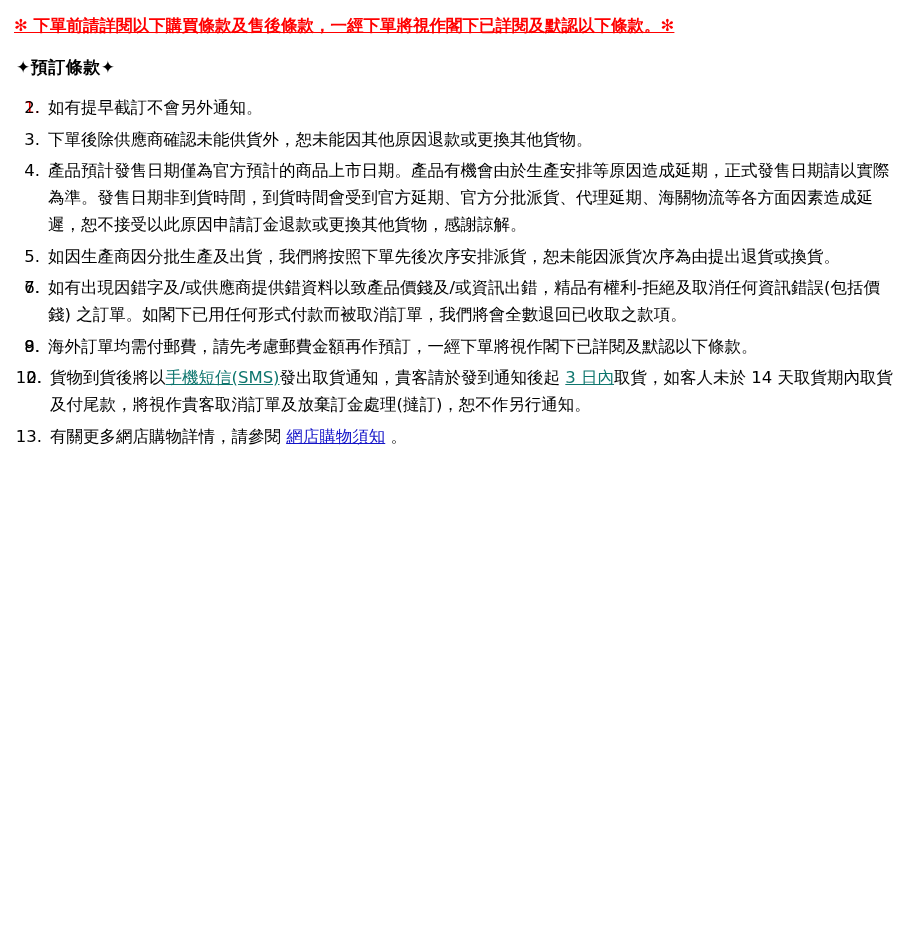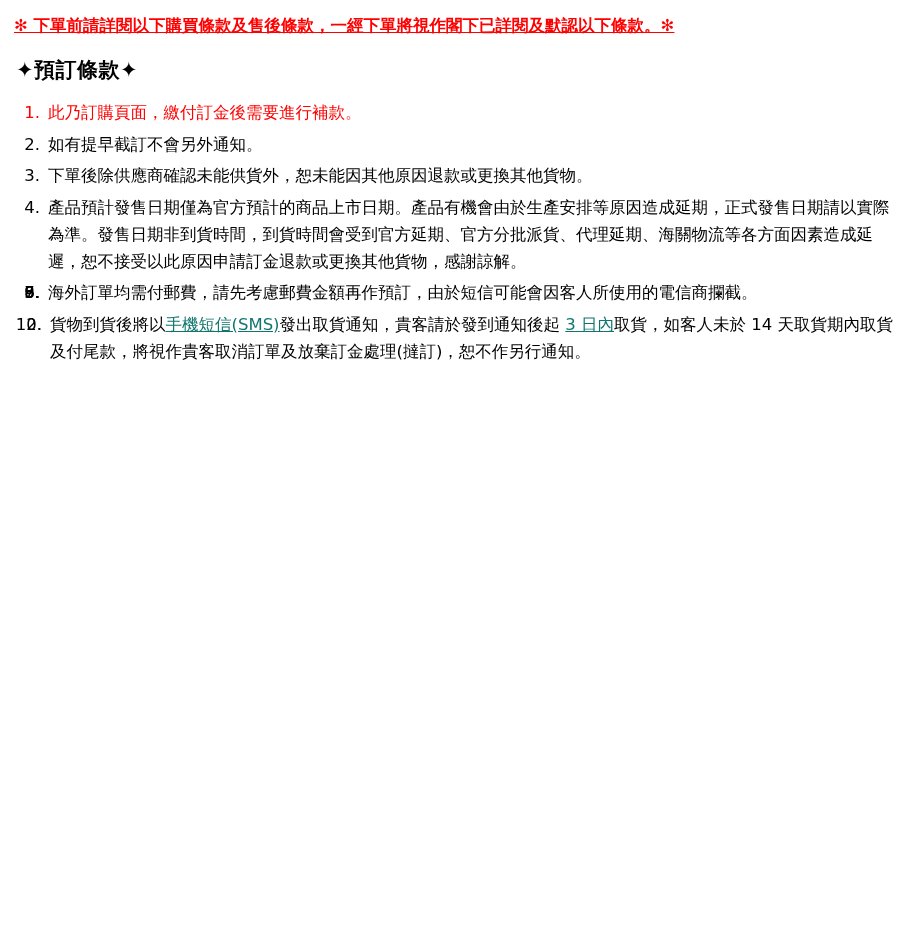--- a/index.html
+++ b/index.html
@@ -24,21 +24,21 @@
     font-weight: bold;
     font-size: 16.5px;
     text-decoration: underline;
     letter-spacing: 0px;
     line-height: 1.45;
     margin: 4px 0 18px 0;
     white-space: nowrap;
   }
   .section-title {
     font-weight: bold;
-    font-size: 21px;
+    font-size: 17px;
     margin: 0 0 16px 2px;
     letter-spacing: 0.5px;
   }
   ol.terms {
     list-style: none;
     margin: 0;
     padding: 0;
   }
   ol.terms > li {
     position: relative;
@@ -80,26 +80,27 @@
 </head>
 <body>
 
 <div class="page">
 
   <div class="headline">✻ 下單前請詳閱以下購買條款及售後條款，一經下單將視作閣下已詳閱及默認以下條款。✻</div>
 
   <div class="section-title">✦預訂條款✦</div>
 
   <ol class="terms" id="terms-list">
-      <li class="red"><span class="num">1.</span><span>此乃訂購頁面，繳付訂金後需要進行補款。</span></li>
+      <li class="red"><span class="num">1.</span></li>
       <li><span class="num">2.</span><span>如有提早截訂不會另外通知。</span></li>
       <li><span class="num">3.</span><span>下單後除供應商確認未能供貨外，恕未能因其他原因退款或更換其他貨物。</span></li>
       <li><span class="num">4.</span><span>產品預計發售日期僅為官方預計的商品上市日期。產品有機會由於生產安排等原因造成延期，正式發售日期請以實際為準。發售日期非到貨時間，到貨時間會受到官方延期、官方分批派貨、代理延期、海關物流等各方面因素造成延遲，恕不接受以此原因申請訂金退款或更換其他貨物，感謝諒解。</span></li>
-      <li><span class="num">5.</span></li>
+      <li><span class="num">5.</span><span>如因生產商因分批生產及出貨，我們將按照下單先後次序安排派貨，恕未能因派貨次序為由提出退貨或換貨。</span></li>
       <li><span class="num">6.</span></li>
-      <li><span class="num">7.</span></li>
+      <li><span class="num">7.</span><span>如有出現因錯字及/或供應商提供錯資料以致產品價錢及/或資訊出錯，精品有權利-拒絕及取消任何資訊錯誤(包括價錢) 之訂單。如閣下已用任何形式付款而被取消訂單，我們將會全數退回已收取之款項。</span></li>
       <li><span class="num">8.</span></li>
-      <li><span class="num">9.</span><span>海外訂單均需付郵費，請先考慮郵費金額再作預訂，由於短信可能會因客人所使用的電信商攔截。</span></li>
+      <li><span class="num">9.</span><span>海外訂單均需付郵費，請先考慮郵費金額再作預訂，一經下單將視作閣下已詳閱及默認以下條款。</span></li>
       <li class="wide"><span class="num">10.</span></li>
       <li class="wide"><span class="num">2.</span><span><span>貨物到貨後將以</span><span class="u-red">手機短信(SMS)</span><span>發出取貨通知，貴客請於發到通知後起 </span><span class="u-red">3 日內</span><span>取貨，如客人未於 14 天取貨期內取貨及付尾款，將視作貴客取消訂單及放棄訂金處理(撻訂)，恕不作另行通知。</span></span></li>
+      <li class="wide"><span class="num">13.</span><span><span>有關更多網店購物詳情，請參閱 </span><span class="link">網店購物須知</span><span> 。</span></span></li>
     </ol>
 
 </div>
 
 </body></html>

